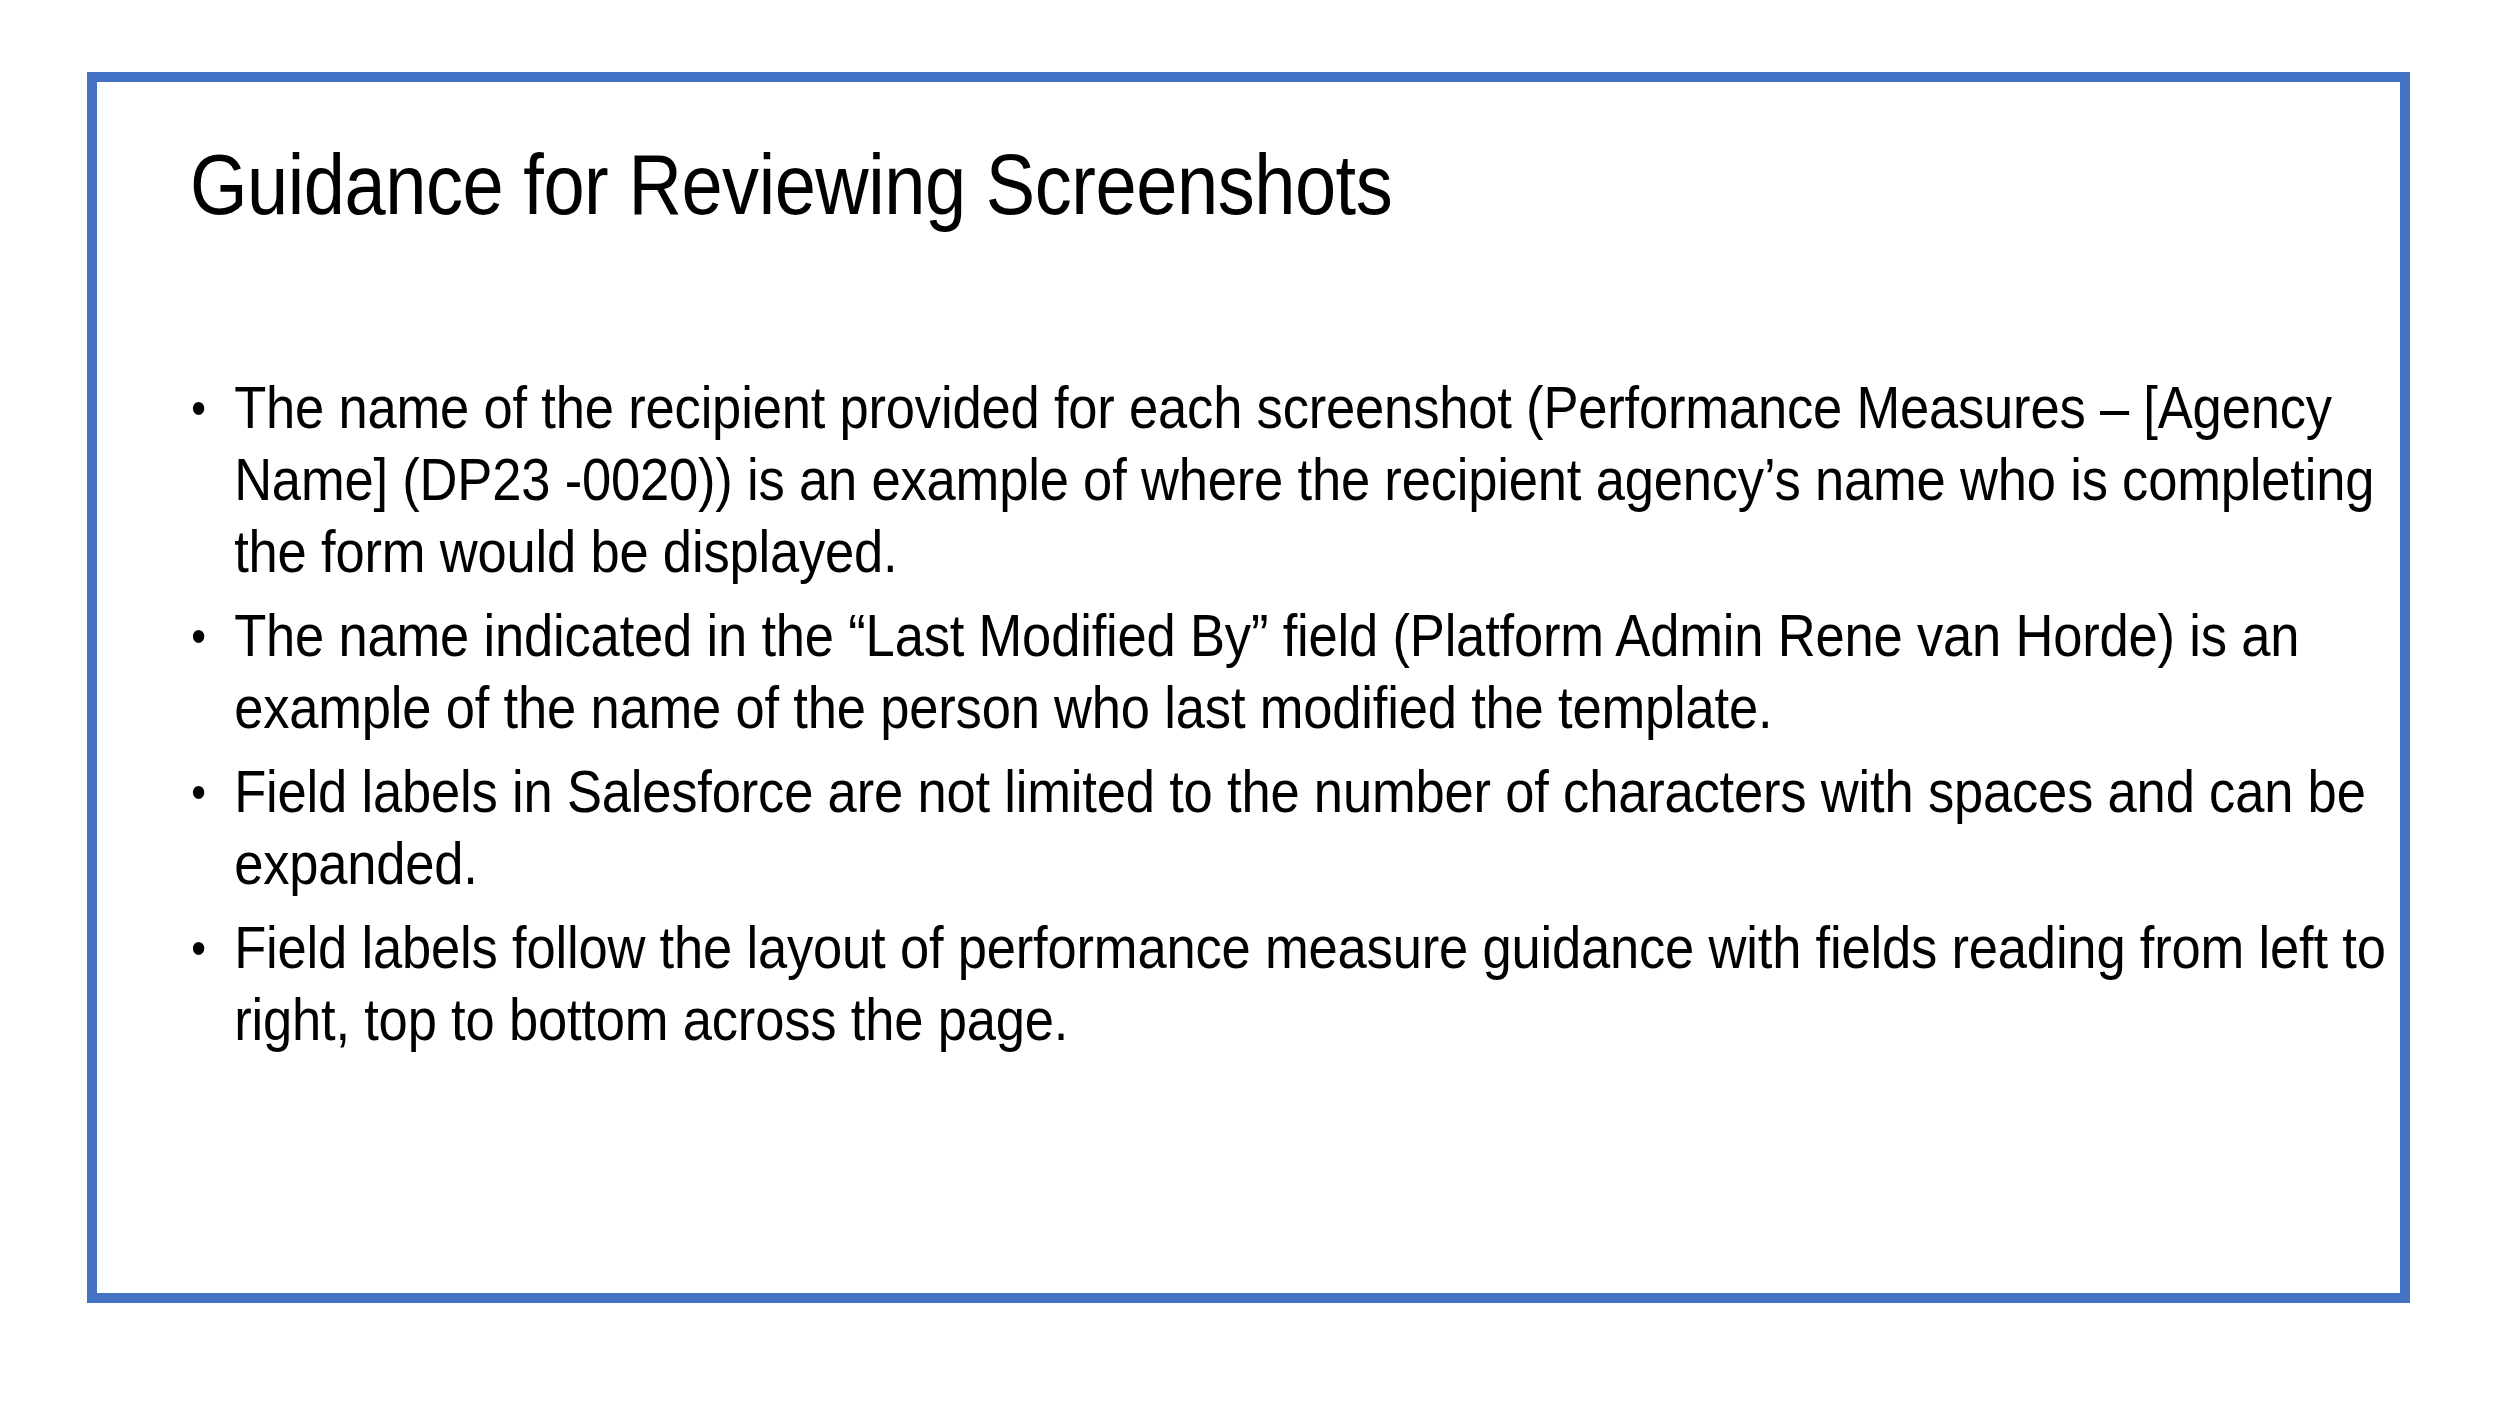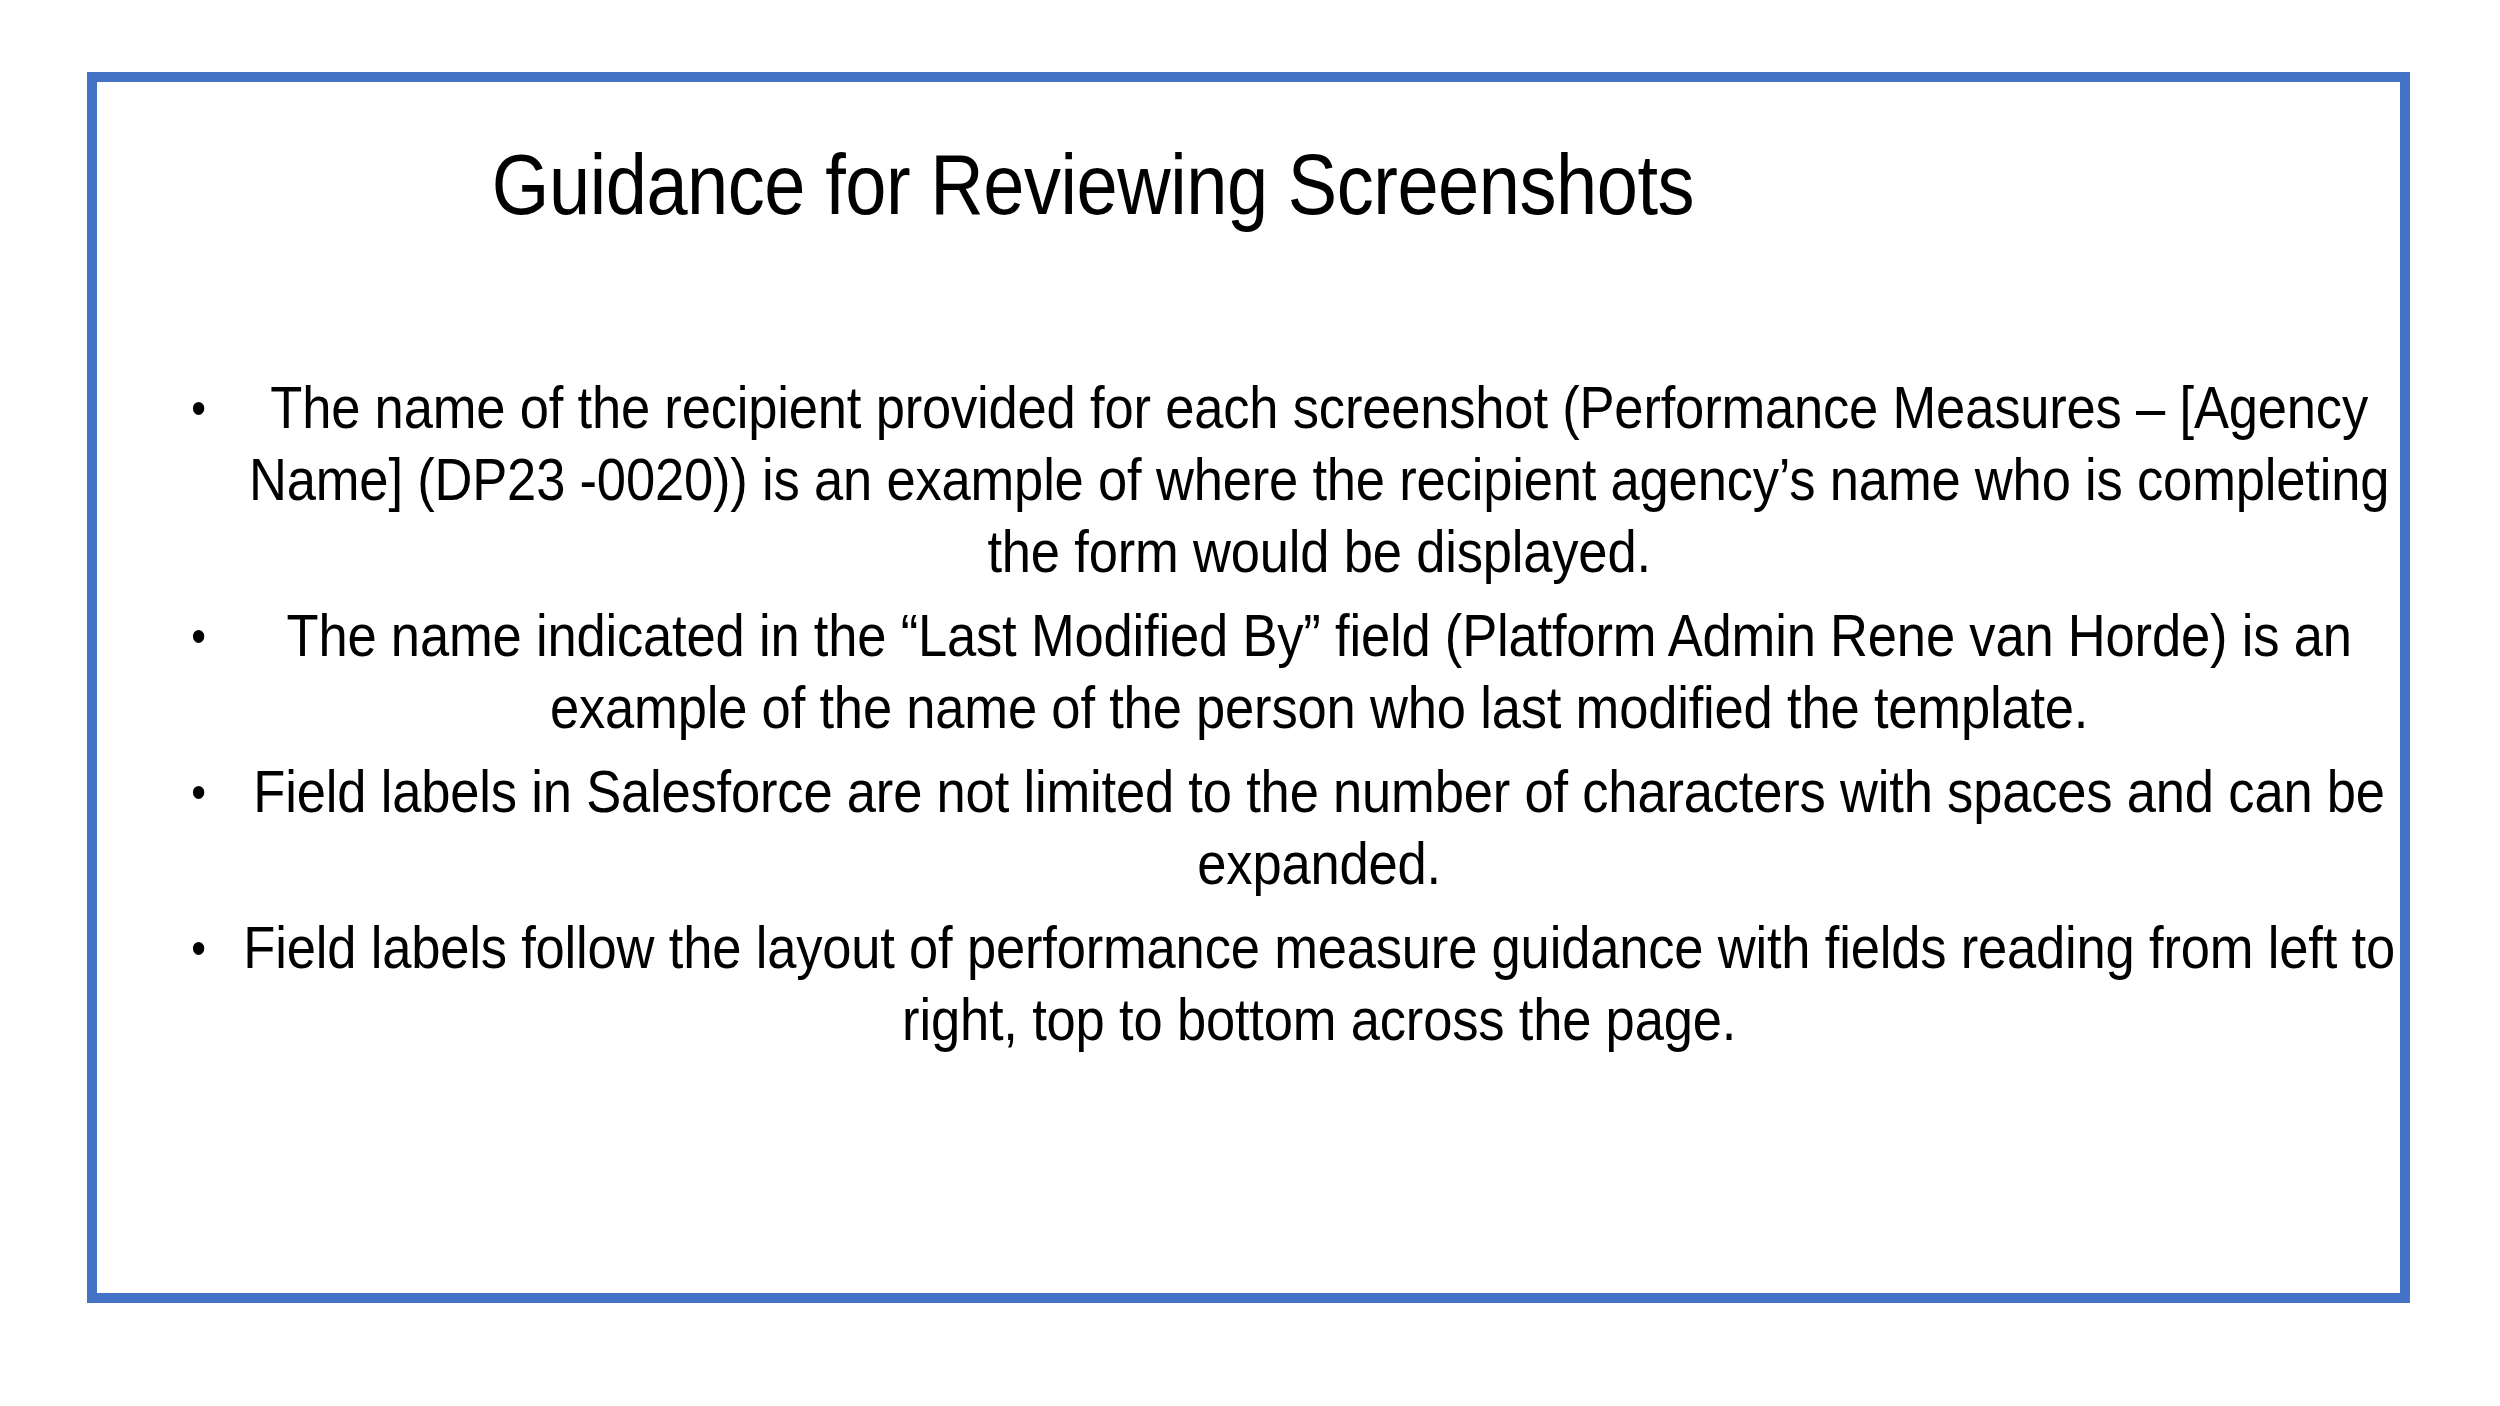--- a/index.html
+++ b/index.html
@@ -12,21 +12,20 @@
     height: 1406px;
     overflow: hidden;
     font-family: "Liberation Sans", "DejaVu Sans", sans-serif;
   }
 
   #slide {
     position: relative;
     width: 2500px;
     height: 1406px;
     background: #ffffff;
-    text-align: center;
   }
 
   
   #slide-frame {
     position: absolute;
     left: 87px;
     top: 72px;
     width: 2303px;
     height: 1211px;
     border: 10px solid #4472c4;

